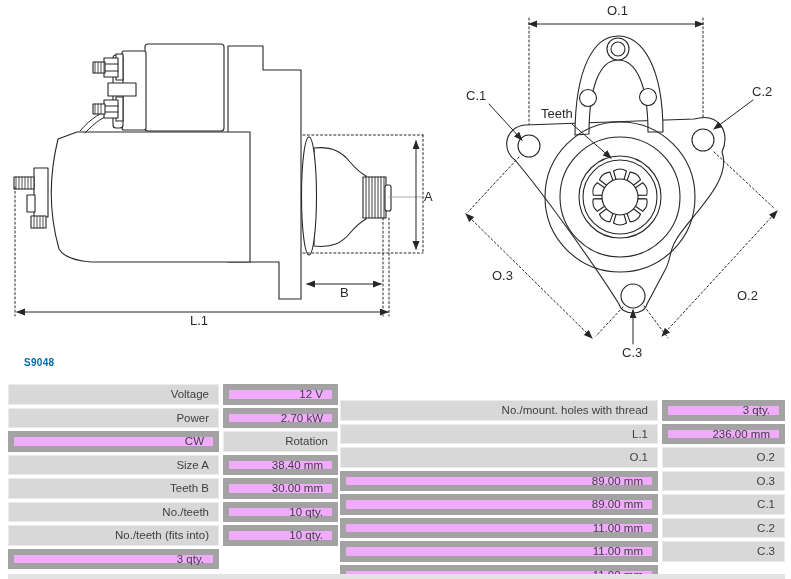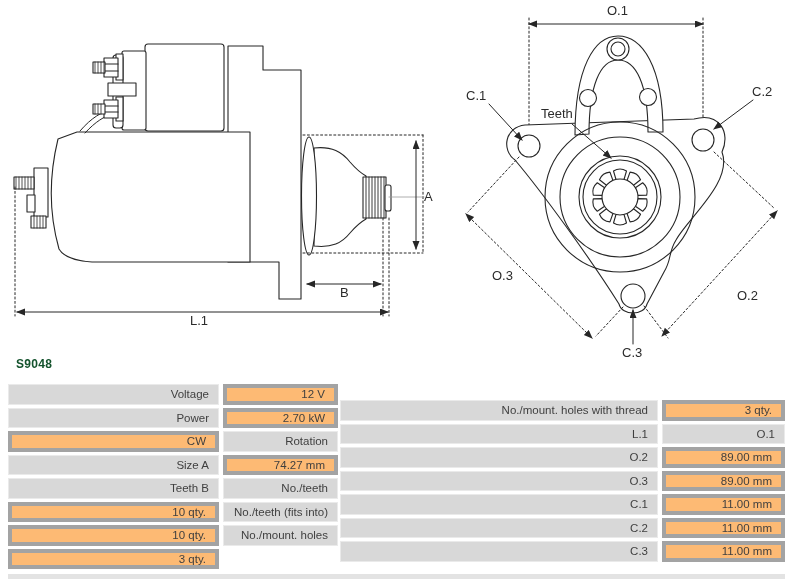--- a/index.html
+++ b/index.html
@@ -1,27 +1,27 @@
 <!DOCTYPE html>
 <html><head>
 <meta charset="utf-8">
 <style>
   html,body{margin:0;padding:0;background:#fff;}
   #stage{position:relative;width:791px;height:579px;background:#fff;overflow:hidden;
          font-family:"Liberation Sans", sans-serif;}
   svg text{font-family:"Liberation Sans", sans-serif;font-size:13px;fill:#2b2b2b;}
-  .part-title{position:absolute;left:16px;top:357px;font-size:12px;font-weight:600;
-              color:#14532d;letter-spacing:.3px;}
+  .part-title{position:absolute;left:24px;top:357px;font-size:10px;font-weight:600;
+              color:#0369a1;letter-spacing:.3px;}
   .spec-table{position:absolute;display:grid;row-gap:3px;column-gap:4px;grid-auto-rows:20.5px;}
   #table-left{left:8px;top:384px;grid-template-columns:211px 115px;}
   #table-right{left:340px;top:400px;grid-template-columns:318px 123px;}
   .cell{display:flex;align-items:center;justify-content:flex-end;
         padding:0 9px 0 4px;font-size:11.5px;color:#3f3f3f;box-sizing:border-box;}
   .label-cell{background:#d8d8d8;border:1px solid #eaeaea;}
-  .value-cell{background:#fdba74;border:4px solid #a3a3a3;}
+  .value-cell{background:#f0abfc;border:6px solid #a3a3a3;}
   .bottom-strip{position:absolute;left:8px;top:574px;width:777px;height:5px;background:#e3e3e3;}
 </style>
 </head>
 <body>
 
 <div id="stage">
 
   <svg width="440" height="362" viewBox="0 0 440 362" style="position:absolute;left:0;top:0;" fill="none" stroke="#262626" stroke-width="1.1" stroke-linejoin="round" stroke-linecap="round">
     <defs>
       <marker id="ahL" markerWidth="9" markerHeight="8" refX="8" refY="3.5" orient="auto-start-reverse" markerUnits="userSpaceOnUse">
@@ -202,34 +202,35 @@
   <div class="part-title">S9048</div>
 
   <div id="table-left" class="spec-table">
       <div class="cell label-cell">Voltage</div>
       <div class="cell value-cell">12 V</div>
       <div class="cell label-cell">Power</div>
       <div class="cell value-cell">2.70 kW</div>
       <div class="cell value-cell">CW</div>
       <div class="cell label-cell">Rotation</div>
       <div class="cell label-cell">Size A</div>
-      <div class="cell value-cell">74.27 mm</div>
+      <div class="cell value-cell">38.40 mm</div>
       <div class="cell label-cell">Teeth B</div>
+      <div class="cell value-cell">30.00 mm</div>
       <div class="cell label-cell">No./teeth</div>
       <div class="cell value-cell">10 qty.</div>
       <div class="cell label-cell">No./teeth (fits into)</div>
       <div class="cell value-cell">10 qty.</div>
-      <div class="cell label-cell">No./mount. holes</div>
       <div class="cell value-cell">3 qty.</div>
     </div>
 
   <div id="table-right" class="spec-table">
       <div class="cell label-cell">No./mount. holes with thread</div>
       <div class="cell value-cell">3 qty.</div>
       <div class="cell label-cell">L.1</div>
+      <div class="cell value-cell">236.00 mm</div>
       <div class="cell label-cell">O.1</div>
       <div class="cell label-cell">O.2</div>
       <div class="cell value-cell">89.00 mm</div>
       <div class="cell label-cell">O.3</div>
       <div class="cell value-cell">89.00 mm</div>
       <div class="cell label-cell">C.1</div>
       <div class="cell value-cell">11.00 mm</div>
       <div class="cell label-cell">C.2</div>
       <div class="cell value-cell">11.00 mm</div>
       <div class="cell label-cell">C.3</div>

